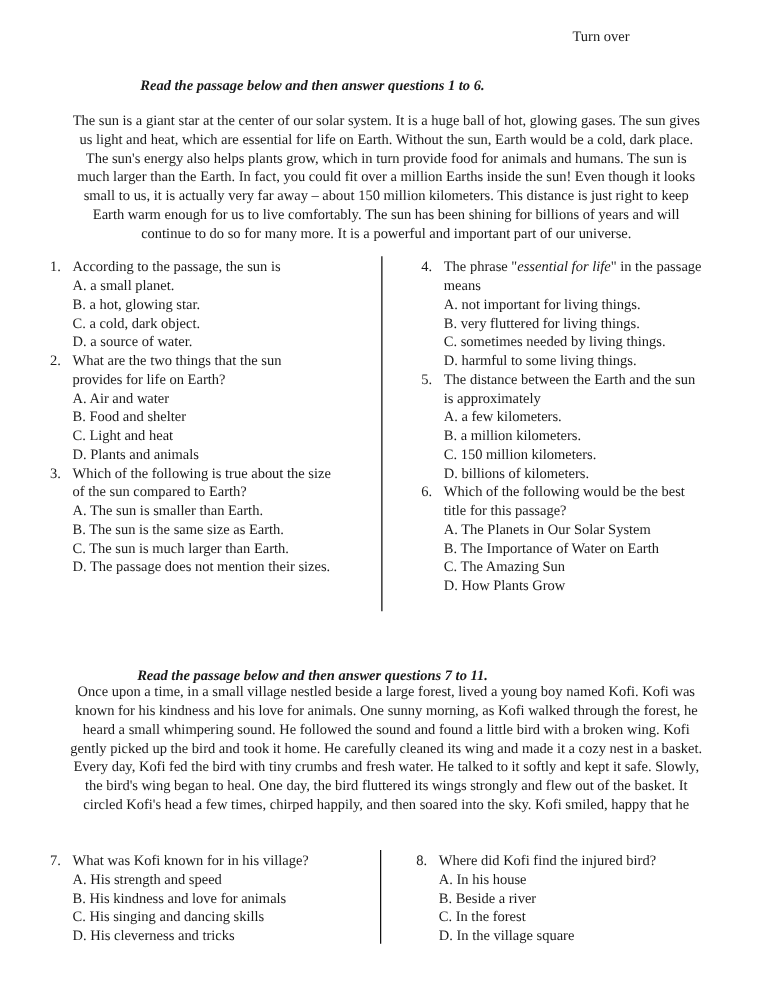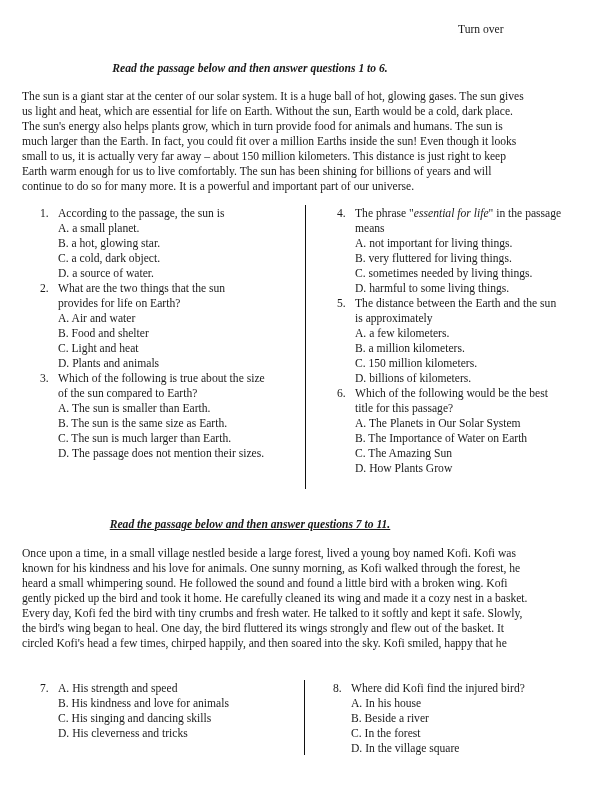--- a/index.html
+++ b/index.html
@@ -7,24 +7,24 @@
     width: 612px; height: 792px; position: relative; overflow: hidden;
     font-family: "Liberation Serif", "DejaVu Serif", serif;
     color: #1a1a1a; font-size: 11.6px; line-height: 15px;
   }
   .turn-over { position: absolute; top: 22px; left: 458px; font-size: 11.6px; }
   .instruction {
     position: absolute; left: 0; width: 500px; text-align: center;
     font-weight: bold; font-style: italic; font-size: 11.6px;
   }
   .instr1 { top: 61px; }
-  .instr2 { top: 517px; text-decoration: underline; }
+  .instr2 { top: 533px; }
   .passage {
     position: absolute; left: 22px; width: 574px; margin: 0;
-    font-size: 11.6px; line-height: 15px; text-align: left;
+    font-size: 11.6px; line-height: 15px; text-align: center;
   }
   .passage1 { top: 89px; }
   .passage2 { top: 546px; }
   .col { position: absolute; width: 260px; }
   .q { position: relative; padding-left: 18px; }
   .q-num { position: absolute; left: 0; top: 0; }
   .q-text em { font-style: italic; }
   .opt { display: block; }
   .col-left-1 { top: 206px; left: 40px; width: 255px; }
   .col-right-1 { top: 206px; left: 337px; width: 258px; }
@@ -120,20 +120,21 @@
   <div>heard a small whimpering sound. He followed the sound and found a little bird with a broken wing. Kofi</div>
   <div>gently picked up the bird and took it home. He carefully cleaned its wing and made it a cozy nest in a basket.</div>
   <div>Every day, Kofi fed the bird with tiny crumbs and fresh water. He talked to it softly and kept it safe. Slowly,</div>
   <div>the bird's wing began to heal. One day, the bird fluttered its wings strongly and flew out of the basket. It</div>
   <div>circled Kofi's head a few times, chirped happily, and then soared into the sky. Kofi smiled, happy that he</div>
 </div>
 
 <div class="col col-left-2">
   <div class="q">
     <span class="q-num">7.</span>
+    <span class="opt q-text">What was Kofi known for in his village?</span>
     <span class="opt">A. His strength and speed</span>
     <span class="opt">B. His kindness and love for animals</span>
     <span class="opt">C. His singing and dancing skills</span>
     <span class="opt">D. His cleverness and tricks</span>
   </div>
 </div>
 
 <div class="divider div2"></div>
 
 <div class="col col-right-2">

